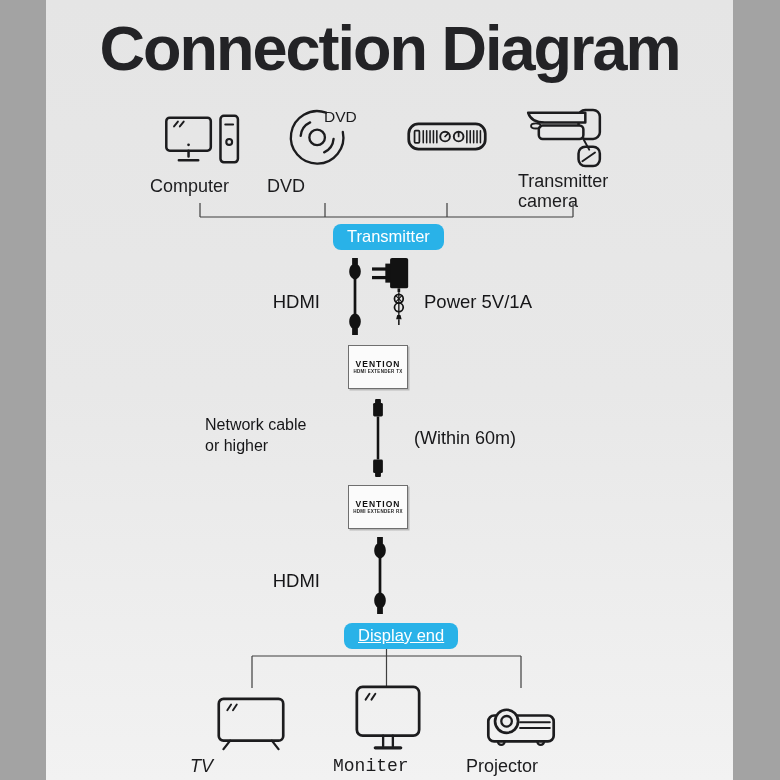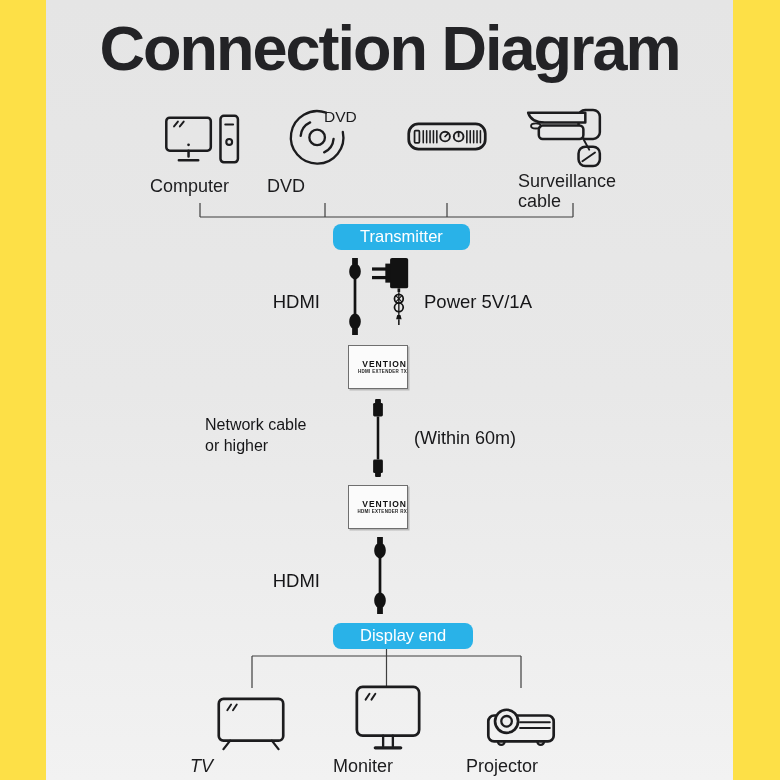--- a/index.html
+++ b/index.html
@@ -1,34 +1,34 @@
 <!DOCTYPE html>
 <html style="--accent: #29b2e8;"><head>
 <meta charset="utf-8">
 <style>
   * { margin:0; padding:0; box-sizing:border-box; }
   html,body { width:780px; height:780px; background:#ffffff; overflow:hidden;
               font-family:"Liberation Sans", sans-serif; color:#1c1c1e; }
-  .canvas { position:relative; width:780px; height:780px; background:#fde047; }
+  .canvas { position:relative; width:780px; height:780px; background:#a3a3a3; }
   .stage  { position:absolute; left:46px; top:0; width:687px; height:780px;
             background:linear-gradient(180deg,#e5e5e5 0%,#e8e8e8 50%,#f2f2f2 100%); }
   .abs { position:absolute; }
   .title { position:absolute; left:46px; top:12px; width:687px; text-align:center;
            font-size:63px; font-weight:800; letter-spacing:-2px; color:#232326;
            white-space:nowrap; }
   .dev-label { position:absolute; text-align:left; font-size:18px; color:#1c1c1e;
                line-height:1.12; }
   .icon { display:block; }
   .badge { position:absolute; background:var(--accent,#29b2e8); color:#ffffff;
-           font-size:16.5px; padding:3px 27px 4px; border-radius:8px; white-space:nowrap; }
+           font-size:16.5px; padding:3px 14px 4px; border-radius:8px; white-space:nowrap; }
   .side-label { position:absolute; font-size:18.5px; color:#161618; }
   .note { position:absolute; font-size:16px; color:#161618; text-align:left; line-height:1.32;margin-top:8px; }
   .vbox { position:absolute; width:60px; height:44px; background:#fbfbfb;
           border:1px solid #6f6f6f; box-shadow:1.5px 1.5px 0 #b9b9b9;
-          display:flex; flex-direction:column; align-items:flex-end; justify-content:center; }
+          display:flex; flex-direction:column; align-items:center; justify-content:center; }
   .vbox .brand { font-size:8.5px; font-weight:700; letter-spacing:1px; color:#111; line-height:1.2; }
   .vbox .model { font-size:4.5px; font-weight:700; letter-spacing:.3px; color:#222; line-height:1.3; }
   svg { display:block; }
   .ln { stroke:#3f3f3f; stroke-width:1.2; fill:none; }
 </style>
 </head>
 <body>
 
 <div class="canvas">
   <div class="stage"></div>
@@ -77,21 +77,21 @@
       <path d="M5,6 L64,6 L64,16 L22,16 C12,16 7,12 5,6 Z" stroke-width="2.6" fill="#e8e8e8"></path>
       <ellipse cx="13" cy="19.5" rx="5" ry="2.6" stroke-width="2"></ellipse>
       <path d="M62,33 L68,44" stroke-width="2"></path>
       <rect x="57" y="41" width="22" height="20" rx="7" stroke-width="2.6"></rect>
       <path d="M61,56 L74,47" stroke-width="2"></path>
     </svg>
   </span>
 
   <div class="dev-label" style="left:150px;top:176px;width:110px;">Computer</div>
   <div class="dev-label" style="left:267px;top:176px;width:110px;">DVD</div>
-  <div class="dev-label" style="left:518px;top:171px;width:110px;">Surveillance cable</div>
+  <div class="dev-label" style="left:518px;top:171px;width:110px;">Transmitter camera</div>
 
   <svg class="abs" style="left:195px;top:200px;" width="385" height="20">
     <path class="ln" d="M5,3 V17 M130,3 V17 M252,3 V17 M378,3 V17 M5,17 H378"></path>
   </svg>
 
   <div class="badge" style="left:333px;top:224px;">Transmitter</div>
 
   <div class="side-label" style="left:245px;top:291px;width:75px;text-align:right;">HDMI</div>
 
   <span class="icon abs" style="left:346px;top:258px;">
@@ -158,21 +158,21 @@
       <rect x="6" y="0" width="6" height="7"></rect>
       <path d="M9,5 C13.5,7 15,10.5 15,14 C15,18.5 12.5,21.5 9,22.5 C5.5,21.5 3,18.5 3,14 C3,10.5 4.5,7 9,5 Z"></path>
       <rect x="7.6" y="21" width="2.8" height="38"></rect>
       <path d="M9,75 C13.5,73 15,69.5 15,66 C15,61.5 12.5,58.5 9,57.5 C5.5,58.5 3,61.5 3,66 C3,69.5 4.5,73 9,75 Z"></path>
       <rect x="6" y="73" width="6" height="7"></rect>
     </svg>
   </span>
 
   <div class="side-label" style="left:245px;top:570px;width:75px;text-align:right;">HDMI</div>
 
-  <div class="badge" style="left:333px;top:623px;">Display end</div>
+  <div class="badge" style="left:344px;top:623px;text-decoration:underline;">Display end</div>
 
   <svg class="abs" style="left:247px;top:648px;" width="280" height="42">
     <path class="ln" d="M139.5,1 V40 M5,8 H274 M5,8 V40 M274,8 V40"></path>
   </svg>
 
   <span class="icon abs" style="left:215px;top:697px;">
     <svg width="72" height="55" viewBox="0 0 72 58" fill="none" stroke="#1c1c1e" stroke-linecap="round" stroke-linejoin="round">
       <rect x="2" y="2" width="68" height="44" rx="5" stroke-width="2.8"></rect>
       <path d="M11,14 l4,-6 M17,14 l4,-6" stroke-width="2"></path>
       <path d="M14,46 L7,55 M58,46 L65,55" stroke-width="2.4"></path>
@@ -192,15 +192,15 @@
     <svg width="72" height="50" viewBox="0 0 72 52" fill="none" stroke="#1c1c1e" stroke-linecap="round" stroke-linejoin="round">
       <rect x="2" y="13" width="68" height="27" rx="6" stroke-width="2.8"></rect>
       <circle cx="21" cy="19" r="12" stroke-width="2.8" fill="#eeeeee"></circle>
       <circle cx="21" cy="19" r="5.5" stroke-width="2.4"></circle>
       <path d="M35,20 H66 M35,26 H66" stroke-width="2"></path>
       <path d="M12,40 a3.5,3.5 0 0 0 7,0 M53,40 a3.5,3.5 0 0 0 7,0" stroke-width="2.4"></path>
     </svg>
   </span>
 
   <div class="dev-label" style="left:190px;top:756px;width:110px;font-style:italic;">TV</div>
-  <div class="dev-label" style="left:333px;top:756px;width:110px;">Moniter</div>
+  <div class="dev-label" style="left:333px;top:756px;width:110px;font-family:Liberation Mono, monospace;">Moniter</div>
   <div class="dev-label" style="left:466px;top:756px;width:110px;">Projector</div>
 </div>
 
 </body></html>

